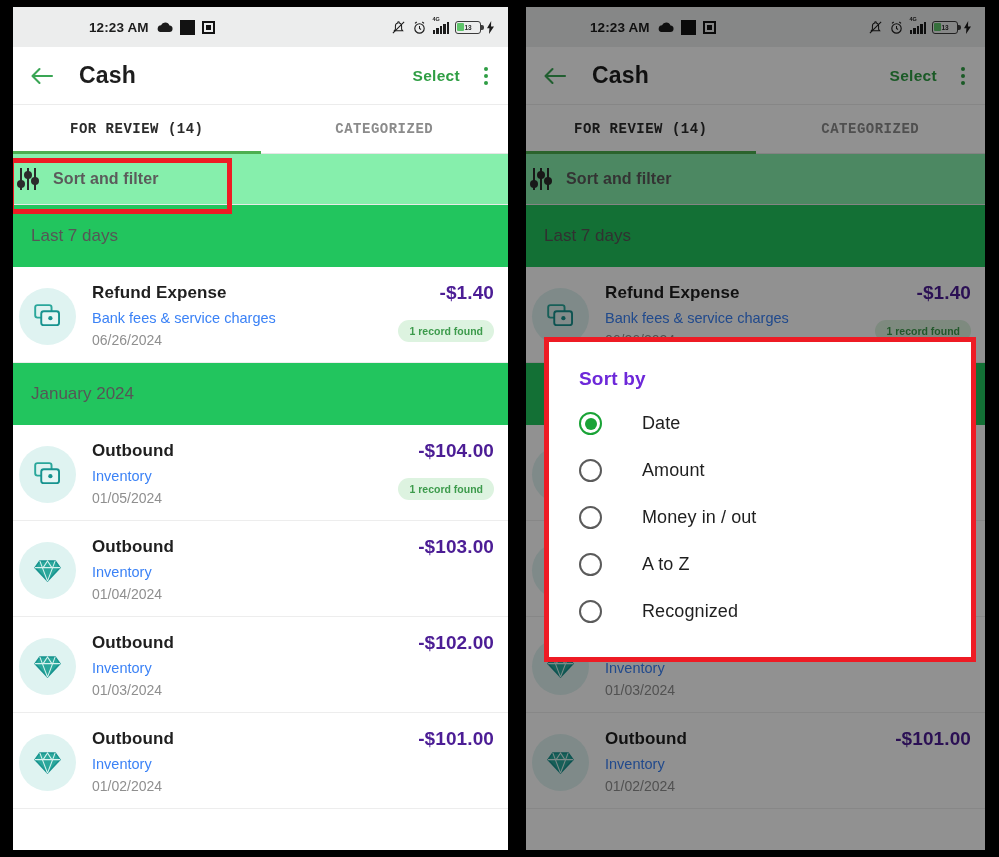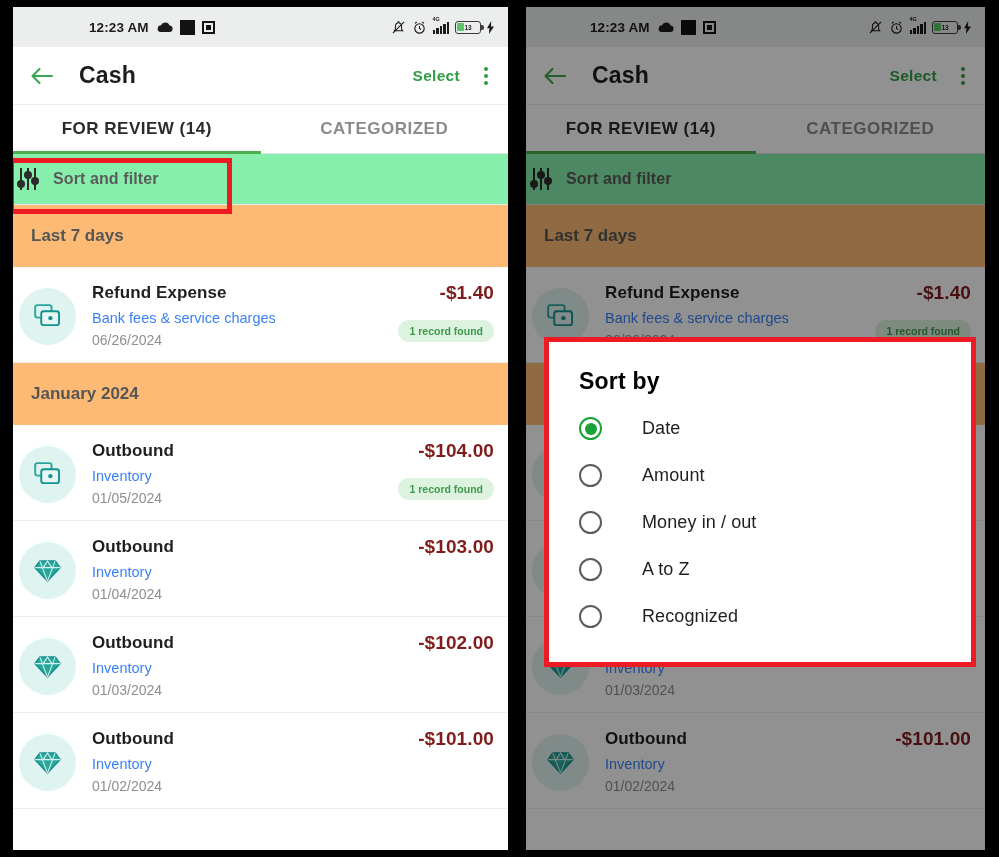--- a/index.html
+++ b/index.html
@@ -77,22 +77,23 @@
   }
   .appbar-right { margin-left: auto; display: flex; align-items: center; gap: 18px; justify-content: flex-end; }
   .select-btn { color: #2f9e44; font-weight: bold; font-size: 15.5px; letter-spacing: .3px; }
   .kebab { display: flex; flex-direction: column; gap: 3px; padding: 4px 6px; }
   .kebab i { width: 4px; height: 4px; background: #2f9e44; border-radius: 50%; display: block; }
 
   
   .tabs { display: flex; background: #fff; height: 49px; position: relative; border-bottom: 1px solid #e6e6e6; }
   .tab {
     flex: 1; display: flex; align-items: center; justify-content: center;
-    font-size: 17px; font-weight: bold; letter-spacing: .5px; color: #8b8b8b;
+    font-size: 14px; font-weight: bold; letter-spacing: .5px; color: #8b8b8b;
     position: relative;
+    font-family: Liberation Mono, monospace;
   }
   .tab.active { color: #2b2b2b; }
   .tab.active::after {
     content: ""; position: absolute; left: 0; right: 0; bottom: -1px; height: 3px; background: #4caf50;
   }
 
   
   .sortbar {
     height: 51px; background: #86efac; display: flex; align-items: center;
     padding: 0 6px; gap: 16px; border-bottom: 1px solid #e9e9e9;
@@ -100,57 +101,57 @@
   .sf-label { font-size: 16px; font-weight: bold; color: #5b5b5b; letter-spacing: .1px; }
   .sliders { display: flex; align-items: flex-end; gap: 3px; height: 22px; }
   .sliders .col { position: relative; width: 4px; height: 22px; }
   .sliders .col .stem { position: absolute; left: 1px; top: 0; bottom: 0; width: 2px; background: #2b2b2b; }
   .sliders .col .knob {
     position: absolute; left: -2px; width: 8px; height: 8px; background: #2b2b2b; border-radius: 50%;
   }
 
   
   .section-hd {
-    height: 62px; background: #fdba74; display: flex; align-items: center;
-    padding: 0 18px; font-size: 17px; font-weight: bold; color: #565656;
+    height: 62px; background: #22c55e; display: flex; align-items: center;
+    padding: 0 18px; font-size: 17px; font-weight: normal; color: #565656;
   }
 
   
   .txn {
     display: flex; background: #fff; padding: 14px 14px 14px 6px;
     border-bottom: 1px solid #ededed; align-items: flex-start; min-height: 92px;
   }
   .txn-ico {
     width: 57px; height: 57px; border-radius: 50%; background: #dff3f1;
     display: flex; align-items: center; justify-content: center; flex: none; margin-top: 7px;
   }
   .txn-body { flex: 1; margin-left: 16px; padding-top: 2px; }
   .txn-name { font-size: 17px; font-weight: bold; color: #1f1f1f; letter-spacing: .1px; }
   .txn-cat { font-size: 14.5px; color: #3b82f6; margin-top: 7px; }
   .txn-date { font-size: 14px; color: #8f8f8f; margin-top: 6px; }
   .txn-right { text-align: right; display: flex; flex-direction: column; align-items: flex-end; padding-top: 1px; }
-  .txn-amt { font-size: 19px; font-weight: bold; color: #7f1d1d; letter-spacing: .1px; }
+  .txn-amt { font-size: 19px; font-weight: bold; color: #4c1d95; letter-spacing: .1px; }
   .txn-badge {
     margin-top: 16px; background: #ddf3e0; color: #3d9b4c; font-size: 10.5px;
     font-weight: bold; padding: 5px 11px; border-radius: 11px; white-space: nowrap;
   }
 
   
   .redbox { position: absolute; border: 5px solid #ee1b24; pointer-events: none; z-index: 40; }
 
   
   .scrim { position: absolute; inset: 0; background: rgba(0,0,0,.43); z-index: 20; }
   .dialog {
     position: absolute; z-index: 30; background: #fff;
     left: 18px; right: 9px; top: 330px;
     border: 5px solid #ee1b24;
     padding: 20px 0 22px 0;
   }
   .dialog-title {
-    font-size: 23px; font-weight: bold; color: #000000; padding: 6px 13px 10px 30px; letter-spacing: .2px;
+    font-size: 19px; font-weight: bold; color: #6d28d9; padding: 6px 13px 10px 30px; letter-spacing: .2px;
   }
   .radio-row { display: flex; align-items: center; padding: 12px 0 12px 30px; }
   .radio {
     width: 23px; height: 23px; border-radius: 50%; border: 2.2px solid #5b5b5b;
     flex: none; display: flex; align-items: center; justify-content: center;
   }
   .radio.on { border-color: #19a336; }
   .radio.on::after { content: ""; width: 12px; height: 12px; border-radius: 50%; background: #19a336; }
   .radio-label { font-size: 18px; color: #1f1f1f; margin-left: 40px; letter-spacing: .1px; }
 </style>

